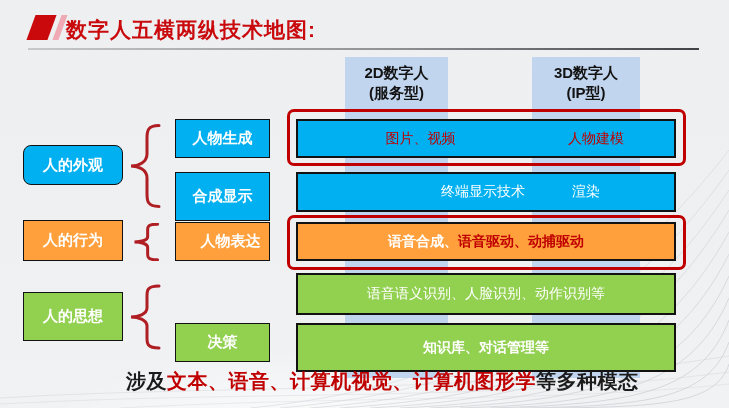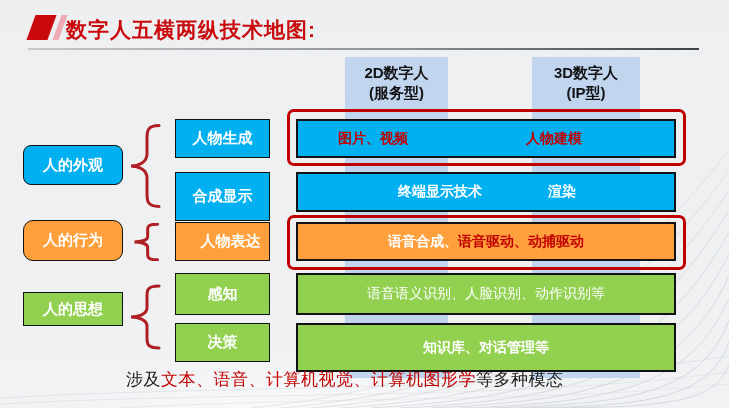--- a/index.html
+++ b/index.html
@@ -38,61 +38,61 @@
     color:#fff; font-weight:bold; z-index:2; }
   .cyan   { background:#00b0f0; }
   .orange { background:#ffa03c; }
   .green  { background:#92d050; }
   .bordered-thin  { border:1.5px solid #121212; }
   .bordered-thick { border:2px solid #121212; }
 
   
   .gbox { left:23px; width:100px; height:40px; font-size:15px; }
   .gbox1 { top:145px;border-radius:8px; }
-  .gbox2 { top:220px; height:41px;border-radius:10px; }
-  .gbox3 { top:292px; height:34px; }
+  .gbox2 { top:220px; height:41px; }
+  .gbox3 { top:292px; height:49px; }
 
   
   .lbox { left:175px; width:95px; font-size:15px; }
   .lbox1 { top:119px; height:39px; }
   .lbox2 { top:172px; height:49px; }
   .lbox3 { top:222px; height:39px;padding-left:16px; }
   .lbox4 { top:273px; height:42px; }
   .lbox5 { top:323px; height:39px; }
 
   
   .bar { left:296px; width:380px; font-size:14px; z-index:2; position:absolute; }
   .bar1 { top:119px; height:39px; }
   .bar2 { top:172px; height:40px; }
   .bar3 { top:222px; height:39px; }
   .bar4 { top:273px; height:42px; }
   .bar5 { top:323px; height:49px; }
-  .bar .abs { position:absolute; top:50%; transform:translateY(-50%); 
-    font-weight:bold; white-space:nowrap; }
+  .bar .abs { position:absolute; top:50%; transform:translateY(-50%); text-align:center;
+    font-weight:normal; white-space:nowrap; }
   .red-text { color:#c00000; }
   .white-text { color:#ffffff; }
   .b1-left  { left:40px;  width:165px; }
   .b1-right { left:228px; width:140px; }
   .b2-left  { left:100px; width:170px; }
   .b2-right { left:250px; width:76px; }
 
   
   .frame { position:absolute; left:287px; width:399px; border:3px solid #c00000;
     border-radius:7px; z-index:3; }
   .frame1 { top:109px; height:57px; }
   .frame2 { top:215px; height:55px; }
 
   
   .brace { position:absolute; z-index:2; }
   .brace1 { left:128px; top:123px; width:34px; height:86px; }
   .brace2 { left:132px; top:223px; width:28px; height:38px; }
   .brace3 { left:128px; top:284px; width:34px; height:66px; }
 
   
-  .caption { position:absolute; left:126px; top:368px; font-size:17px; font-weight:400;
+  .caption { position:absolute; left:126px; top:368px; font-size:20px; font-weight:700;
     color:#1c1c1c; z-index:4; white-space:nowrap; letter-spacing:0.5px; }
   .caption .hl { color:#c00000; }
 </style>
 </head>
 <body>
 
 <div class="stage">
 
   <svg class="deco" width="729" height="408" viewBox="0 0 729 408">
     <g fill="none" stroke="#d2d5d9" stroke-width="1">
@@ -141,21 +141,20 @@
   <svg class="brace brace2" viewBox="0 0 34 100" preserveAspectRatio="none">
     <path d="M31,3 C19,3 19,10 19,18 L19,36 C19,46 10,50 3,50 C10,50 19,54 19,64 L19,82 C19,90 19,97 31,97" fill="none" stroke="#af1e23" stroke-width="3" stroke-linecap="round" vector-effect="non-scaling-stroke"></path>
   </svg>
   <svg class="brace brace3" viewBox="0 0 34 100" preserveAspectRatio="none">
     <path d="M31,3 C19,3 19,10 19,18 L19,36 C19,46 10,50 3,50 C10,50 19,54 19,64 L19,82 C19,90 19,97 31,97" fill="none" stroke="#af1e23" stroke-width="3" stroke-linecap="round" vector-effect="non-scaling-stroke"></path>
   </svg>
 
   <div class="box cyan bordered-thin lbox lbox1">人物生成</div>
   <div class="box cyan bordered-thin lbox lbox2">合成显示</div>
   <div class="box orange bordered-thin lbox lbox3">人物表达</div>
-  <div class="box green bordered-thin lbox lbox4">感知</div>
   <div class="box green bordered-thin lbox lbox5">决策</div>
 
   <div class="box cyan bordered-thick bar bar1">
     <span class="abs red-text b1-left">图片、视频</span>
     <span class="abs red-text b1-right">人物建模</span>
   </div>
 
   <div class="box orange bordered-thick bar bar3">
     <span style="font-weight:bold; white-space:nowrap;">
       <span class="white-text">语音合成、</span><span class="red-text">语音驱动、动捕驱动</span>

